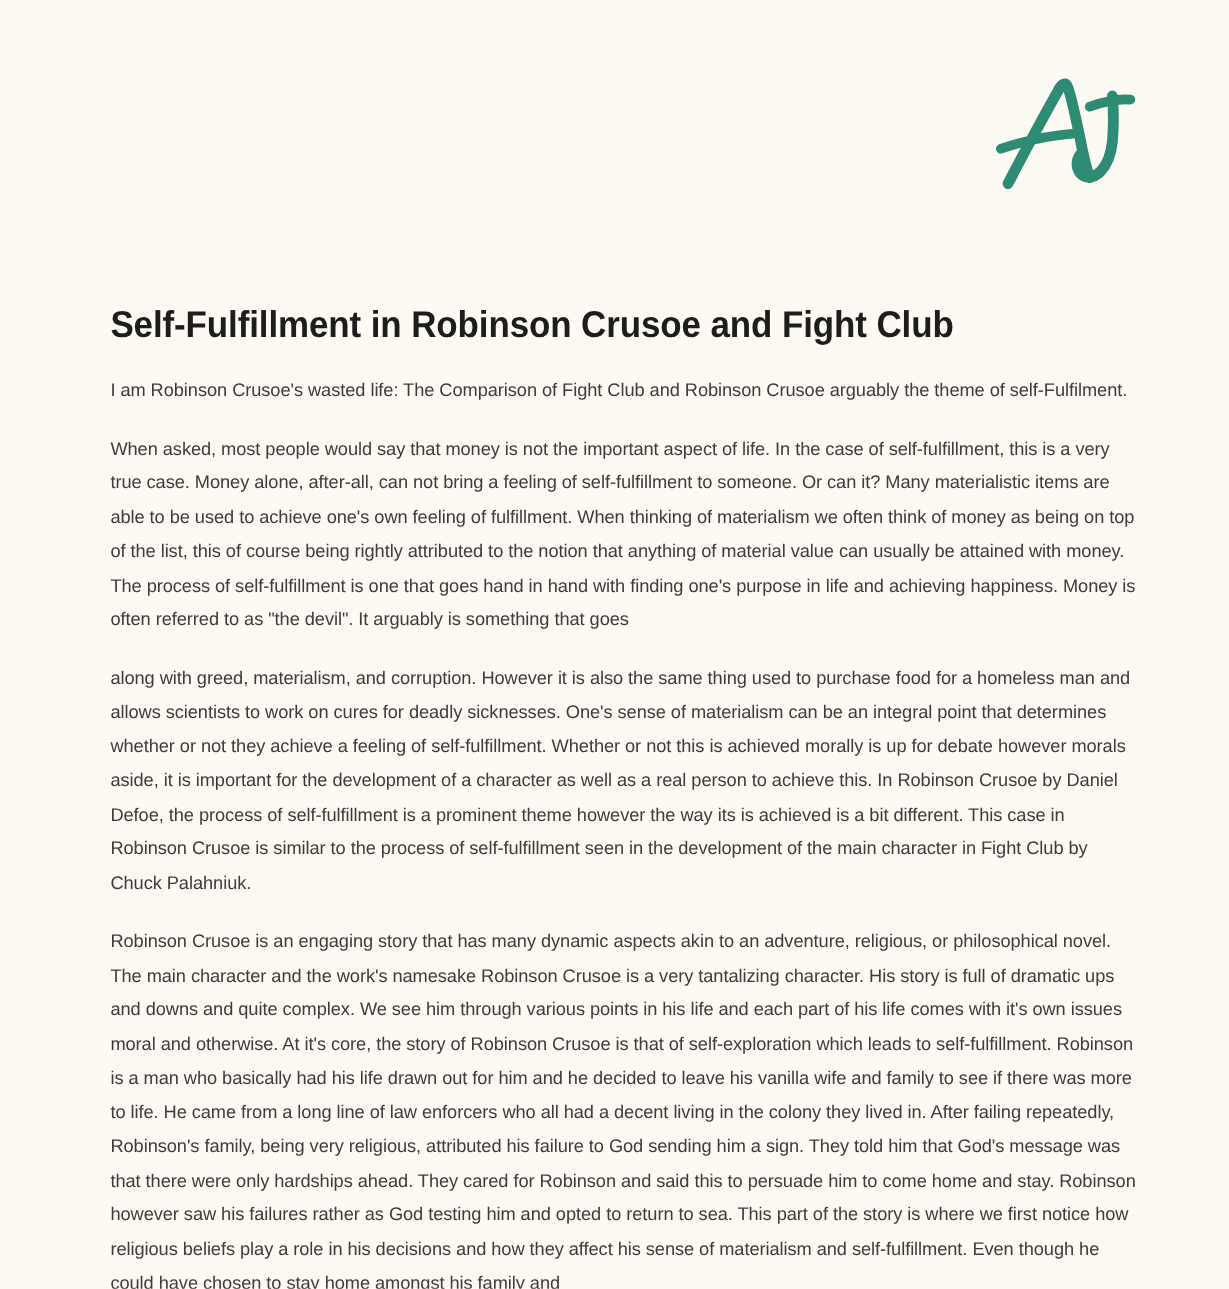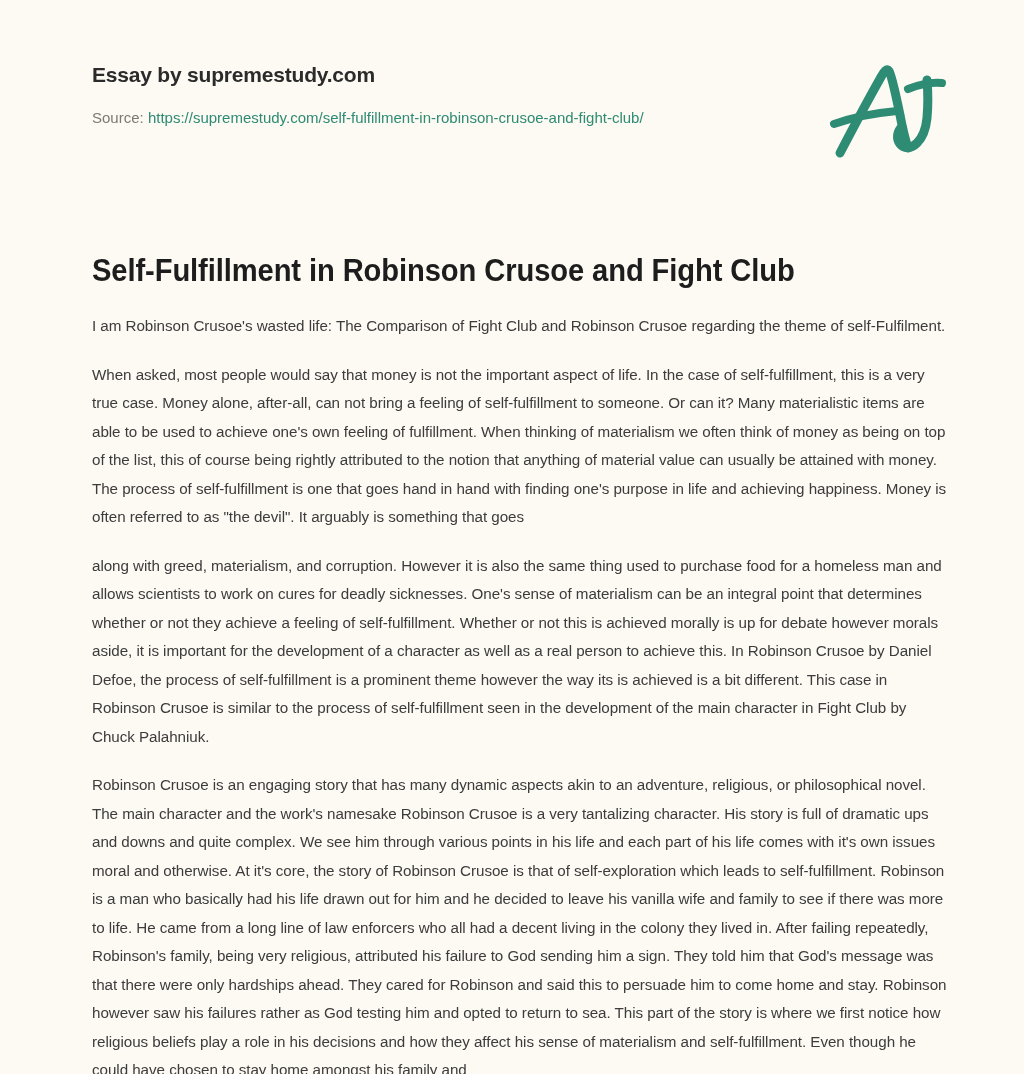--- a/index.html
+++ b/index.html
@@ -107,41 +107,34 @@
   }
   .article p:last-child {
     margin-bottom: 0;
   }
 </style>
 </head>
 <body>
 
 <div class="page">
 
-  <div class="header">
-    <div class="byline">Essay by supremestudy.com</div>
-    <div class="source-line">
-      <span class="source-label">Source:</span>
-      <a class="source-url" href="#">https://supremestudy.com/self-fulfillment-in-robinson-crusoe-and-fight-club/</a>
-    </div>
-  </div>
 
   <div class="logo">
     <svg viewBox="0 0 126 118" xmlns="http://www.w3.org/2000/svg" aria-hidden="true">
       <g fill="none" stroke="#2e8b74" stroke-linecap="round" stroke-linejoin="round">
         <path d="M16 101 C 28 78, 44 48, 57 25 C 60 19, 63 16, 65 19 C 68 24, 72 44, 76 63 C 79 79, 82 90, 84 96" stroke-width="9"></path>
         <path d="M10 72 C 27 66, 50 61, 73 59" stroke-width="8"></path>
         <path d="M103 28 C 104 40, 104 55, 103 66 C 102 76, 99 85, 93 91 C 87 97, 80 97, 76 92 C 72 87, 73 79, 78 75" stroke-width="9"></path>
         <path d="M84 37 C 94 33, 108 30, 118 31" stroke-width="8"></path>
       </g>
     </svg>
   </div>
 
   <h1 class="doc-title">Self-Fulfillment in Robinson Crusoe and Fight Club</h1>
 
   <div class="article">
-    <p>I am Robinson Crusoe's wasted life: The Comparison of Fight Club and Robinson Crusoe regarding the theme of self-Fulfilment.</p>
+    <p>I am Robinson Crusoe's wasted life: The Comparison of Fight Club and Robinson Crusoe arguably the theme of self-Fulfilment.</p>
     <p>When asked, most people would say that money is not the important aspect of life. In the case of self-fulfillment, this is a very true case. Money alone, after-all, can not bring a feeling of self-fulfillment to someone. Or can it? Many materialistic items are able to be used to achieve one's own feeling of fulfillment. When thinking of materialism we often think of money as being on top of the list, this of course being rightly attributed to the notion that anything of material value can usually be attained with money. The process of self-fulfillment is one that goes hand in hand with finding one's purpose in life and achieving happiness. Money is often referred to as "the devil". It arguably is something that goes</p>
     <p>along with greed, materialism, and corruption. However it is also the same thing used to purchase food for a homeless man and allows scientists to work on cures for deadly sicknesses. One's sense of materialism can be an integral point that determines whether or not they achieve a feeling of self-fulfillment. Whether or not this is achieved morally is up for debate however morals aside, it is important for the development of a character as well as a real person to achieve this. In Robinson Crusoe by Daniel Defoe, the process of self-fulfillment is a prominent theme however the way its is achieved is a bit different. This case in Robinson Crusoe is similar to the process of self-fulfillment seen in the development of the main character in Fight Club by Chuck Palahniuk.</p>
     <p>Robinson Crusoe is an engaging story that has many dynamic aspects akin to an adventure, religious, or philosophical novel. The main character and the work's namesake Robinson Crusoe is a very tantalizing character. His story is full of dramatic ups and downs and quite complex. We see him through various points in his life and each part of his life comes with it's own issues moral and otherwise. At it's core, the story of Robinson Crusoe is that of self-exploration which leads to self-fulfillment. Robinson is a man who basically had his life drawn out for him and he decided to leave his vanilla wife and family to see if there was more to life. He came from a long line of law enforcers who all had a decent living in the colony they lived in. After failing repeatedly, Robinson's family, being very religious, attributed his failure to God sending him a sign. They told him that God's message was that there were only hardships ahead. They cared for Robinson and said this to persuade him to come home and stay. Robinson however saw his failures rather as God testing him and opted to return to sea. This part of the story is where we first notice how religious beliefs play a role in his decisions and how they affect his sense of materialism and self-fulfillment. Even though he could have chosen to stay home amongst his family and</p>
   </div>
 
 </div>
 
 </body></html>

